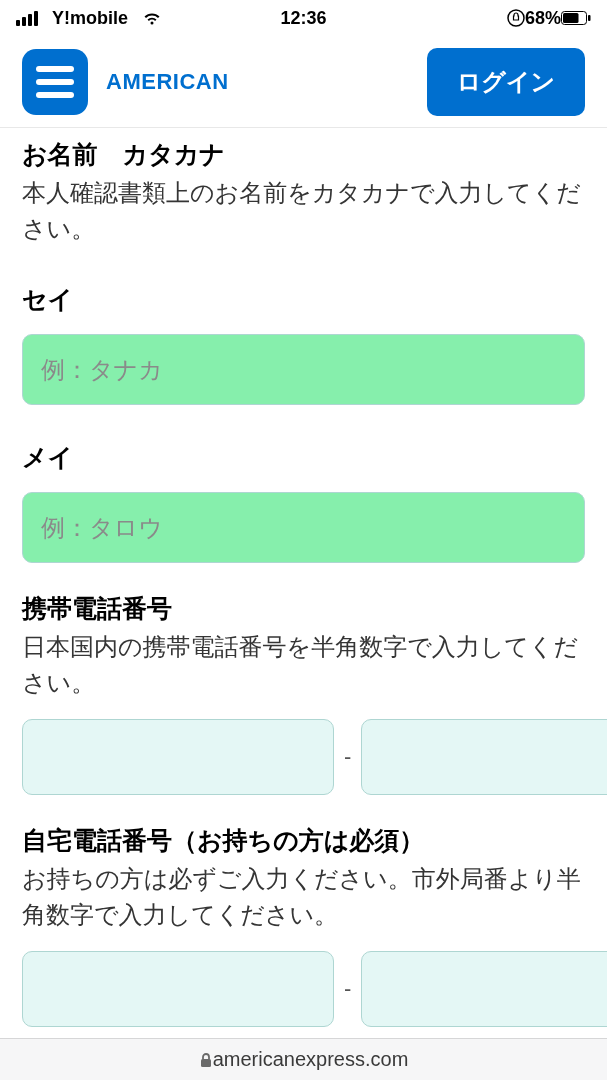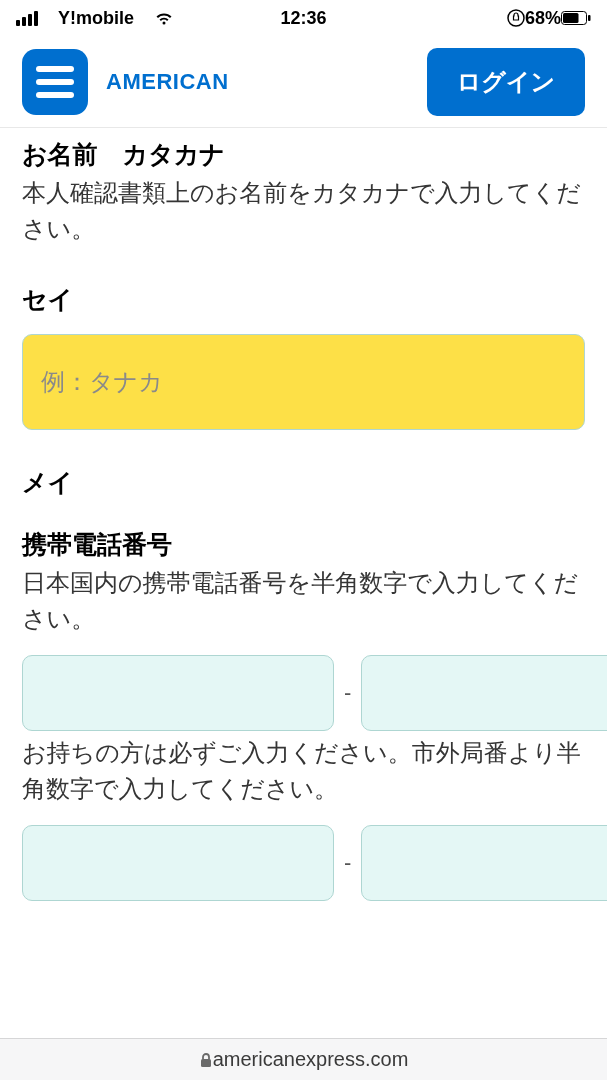--- a/index.html
+++ b/index.html
@@ -14,21 +14,21 @@
     .status-bar {
       height: 36px;
       display: flex;
       align-items: center;
       justify-content: space-between;
       padding: 0 16px;
       font-size: 18px;
       font-weight: 600;
       color: #000;
     }
-    .status-left { display: flex; align-items: center; gap: 20px; }
+    .status-left { display: flex; align-items: center; gap: 14px; }
     .status-center { position: absolute; left: 50%; transform: translateX(-50%); }
     .status-right { display: flex; align-items: center; }
     .signal-bars { display: flex; align-items: flex-end; gap: 2px; }
     .signal-bars span { width: 4px; background: #000; border-radius: 1px; }
     .signal-bars span:nth-child(1) { height: 6px; }
     .signal-bars span:nth-child(2) { height: 9px; }
     .signal-bars span:nth-child(3) { height: 12px; }
     .signal-bars span:nth-child(4) { height: 15px; }
     .wifi-icon { width: 20px; height: 15px; }
     .battery-icon { display: flex; align-items: center; }
@@ -78,22 +78,22 @@
       font-weight: 600;
       cursor: pointer;
     }
 
     .form-content { padding: 10px 22px 0; }
     .section-title { font-size: 25px; font-weight: 700; color: #000; margin-top: 0; }
     .section-desc { font-size: 24px; color: #353535; margin-top: 4px; line-height: 1.5; }
     .field-label { font-size: 25px; font-weight: 700; color: #000; margin-top: 36px; }
     .text-input {
       width: 100%;
-      height: 96px;
-      background: #fde047;
+      height: 71px;
+      background: #86efac;
       border: 1px solid #aed6d2;
       border-radius: 10px;
       padding: 14px 18px;
       font-size: 24px;
       color: #333;
       margin-top: 18px;
     }
     .text-input::placeholder { color: #8a8a8a; }
 
     .section2-title { font-size: 25px; font-weight: 700; margin-top: 29px; }
@@ -180,30 +180,32 @@
 
 <div class="form-content">
 
   <div class="section-title">お名前　カタカナ</div>
   <div class="section-desc">本人確認書類上のお名前をカタカナで入力してください。</div>
 
   <div class="field-label">セイ</div>
   <input class="text-input" type="text" placeholder="例：タナカ" style="">
 
   <div class="field-label">メイ</div>
+  <input class="text-input" type="text" placeholder="例：タロウ" style="">
 
   <div class="section2-title">携帯電話番号</div>
   <div class="section-desc">日本国内の携帯電話番号を半角数字で入力してください。</div>
   <div class="phone-row">
     <input class="phone-input" type="text" style="">
     <span class="phone-dash">-</span>
     <input class="phone-input" type="text" style="">
 
   </div>
 
+  <div class="section2-title">自宅電話番号（お持ちの方は必須）</div>
   <div class="section-desc">お持ちの方は必ずご入力ください。市外局番より半角数字で入力してください。</div>
   <div class="phone-row">
     <input class="phone-input" type="text" style="">
     <span class="phone-dash">-</span>
     <input class="phone-input" type="text" style="">
 
   </div>
 
 </div>
 

